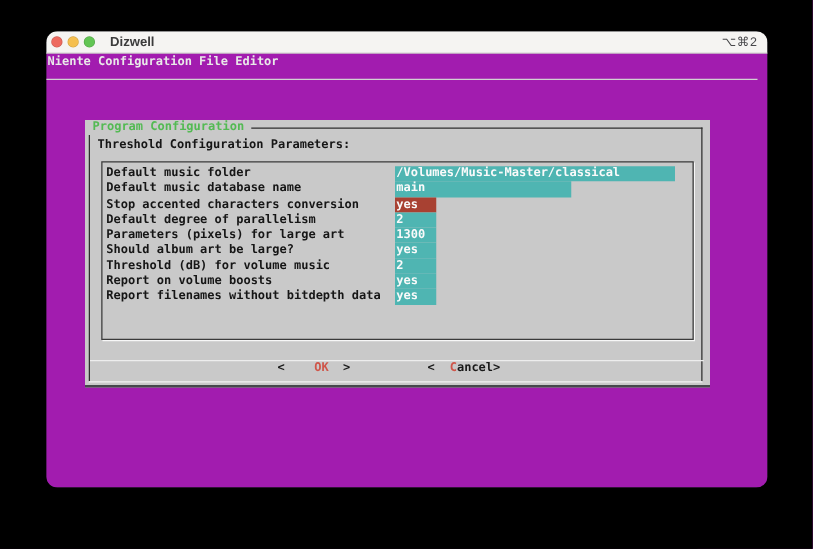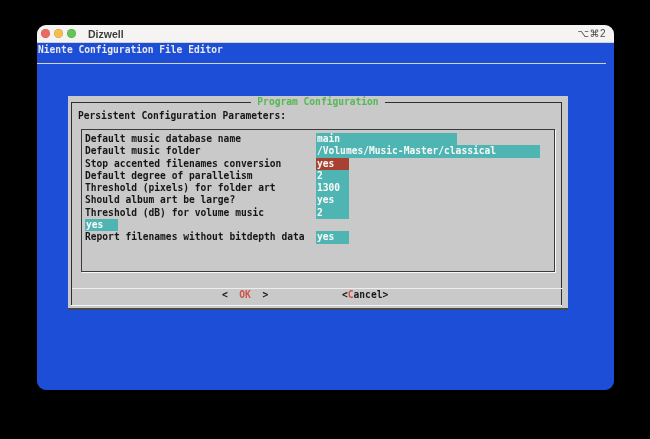--- a/index.html
+++ b/index.html
@@ -17,56 +17,56 @@
   .tl { width: 9px; height: 9px; border-radius: 50%; display: inline-block;
         box-shadow: inset 0 0 0 0.5px rgba(0,0,0,0.18); }
   .tl.red    { margin-left: 4px; }
   .tl.yellow { margin-left: 4px; }
   .tl.green  { margin-left: 4px; }
   .tb-title { margin-left: 12px; font-size: 10.5px; font-weight: bold; color: #3c3c3c; }
   .tb-shortcut { margin-left: auto; margin-right: 8px; font-size: 10px;
                  font-weight: 500; color: #47474a; letter-spacing: 0.5px; }
 
   
-  .terminal { position: relative; width: 100%; height: 347px; background: #1d4ed8;
+  .terminal { position: relative; width: 100%; height: 347px; background: #a21caf;
               font-size: 9.6px; font-weight: bold; line-height: 12.3px; }
   .term-header { position: absolute; left: 1px; top: 1px; color: #e9e9e9; white-space: pre; }
   .term-rule { position: absolute; left: 0; top: 20px; width: 569px; height: 1px;
                background: #d2d2d2; }
 
   
   .dialog { position: absolute; left: 31px; top: 53px; width: 500px; height: 214px;
             background: #c9c9c9; color: #161616; }
   .dialog .edge-top    { position: absolute; top: 6px; left: 3px; right: 6px; height: 1px; background: #2e2e2e; }
   .dialog .edge-left   { position: absolute; top: 6px; bottom: 5px; left: 3px; width: 1px; background: #2e2e2e; }
   .dialog .edge-right  { position: absolute; top: 6px; bottom: 5px; right: 6px; width: 1px; background: #2e2e2e; }
   .dialog .edge-bottom { position: absolute; bottom: 4px; left: 3px; right: 6px; height: 1px; background: #f2f2f2; }
   .dialog .drop-shade  { position: absolute; bottom: 0; left: 0; right: 0; height: 2px; background: #46484c; }
-  .dlg-title-row { position: absolute; top: 0; left: 0; width: 100%; text-align: center; z-index: 2; }
+  .dlg-title-row { position: absolute; top: 0; left: 0; width: 100%; z-index: 2; }
   .dlg-title-row span { display: inline-block; background: #c9c9c9; padding: 0 6px;
                         color: #53ba53; white-space: pre; }
   .dlg-subtitle { position: absolute; left: 10px; top: 14px; white-space: pre; }
 
   .formbox { position: absolute; left: 13px; top: 33px; width: 474px; height: 143px;
              border: 1px solid #3a3a3a; box-shadow: 1px 1px 0 rgba(255,255,255,0.85);
              overflow: hidden; }
   .rows { position: absolute; left: 3px; top: 3px; right: 0; }
   .form-row { display: flex; height: 12.3px; line-height: 12.3px; white-space: pre; }
   .form-label { width: 231px; flex: none; overflow: hidden; color: #161616; }
   .form-value { flex: none; overflow: hidden; color: #fafafa; background: #4fb5b2; padding-left: 1px; }
   .form-value.wide   { width: 224px; }
   .form-value.medium { width: 141px; }
   .form-value.small  { width: 33px; }
   .form-value.focused { background: #a84132; }
 
   .dlg-separator { position: absolute; left: 4px; right: 5px; bottom: 21px; height: 1px;
                    background: #ededed; }
   .btn { position: absolute; top: 193px; line-height: 12px; white-space: pre;
          color: #1a1a1a; cursor: default; }
-  .btn .hot { color: #cf5549; }
+  .btn .hot { color: #cf5549; margin-left: 12px; }
   .btn.ok { left: 154px; }
   .btn.cancel { left: 274px; }
 </style>
 </head>
 <body>
 
 <div class="stage">
   <div class="window">
 
     <div class="titlebar">
@@ -85,32 +85,32 @@
         <div class="edge-top"></div>
         <div class="edge-left"></div>
         <div class="edge-right"></div>
         <div class="edge-bottom"></div>
         <div class="drop-shade"></div>
 
         <div class="dlg-title-row">
           <span>Program Configuration</span>
         </div>
 
-        <div class="dlg-subtitle">Persistent Configuration Parameters:</div>
+        <div class="dlg-subtitle">Threshold Configuration Parameters:</div>
 
         <div class="formbox">
           <div class="rows" id="rows">
+              <div class="form-row"><span class="form-label">Default music folder</span><span class="form-value wide">/Volumes/Music-Master/classical</span></div>
               <div class="form-row"><span class="form-label">Default music database name</span><span class="form-value medium">main</span></div>
-              <div class="form-row"><span class="form-label">Default music folder</span><span class="form-value wide">/Volumes/Music-Master/classical</span></div>
-              <div class="form-row"><span class="form-label">Stop accented filenames conversion</span><span class="form-value small focused">yes</span></div>
+              <div class="form-row"><span class="form-label">Stop accented characters conversion</span><span class="form-value small focused">yes</span></div>
               <div class="form-row"><span class="form-label">Default degree of parallelism</span><span class="form-value small">2</span></div>
-              <div class="form-row"><span class="form-label">Threshold (pixels) for folder art</span><span class="form-value small">1300</span></div>
+              <div class="form-row"><span class="form-label">Parameters (pixels) for large art</span><span class="form-value small">1300</span></div>
               <div class="form-row"><span class="form-label">Should album art be large?</span><span class="form-value small">yes</span></div>
               <div class="form-row"><span class="form-label">Threshold (dB) for volume music</span><span class="form-value small">2</span></div>
-              <div class="form-row"><span class="form-value small">yes</span></div>
+              <div class="form-row"><span class="form-label">Report on volume boosts</span><span class="form-value small">yes</span></div>
               <div class="form-row"><span class="form-label">Report filenames without bitdepth data</span><span class="form-value small">yes</span></div>
             </div>
         </div>
 
         <div class="dlg-separator"></div>
         <div class="btn ok" id="btn-ok"><span>&lt;  </span><span class="hot">OK</span><span>  &gt;</span></div>
         <div class="btn cancel" id="btn-cancel"><span>&lt;</span><span class="hot">C</span><span>ancel&gt;</span></div>
       </div>
     </div>
 

